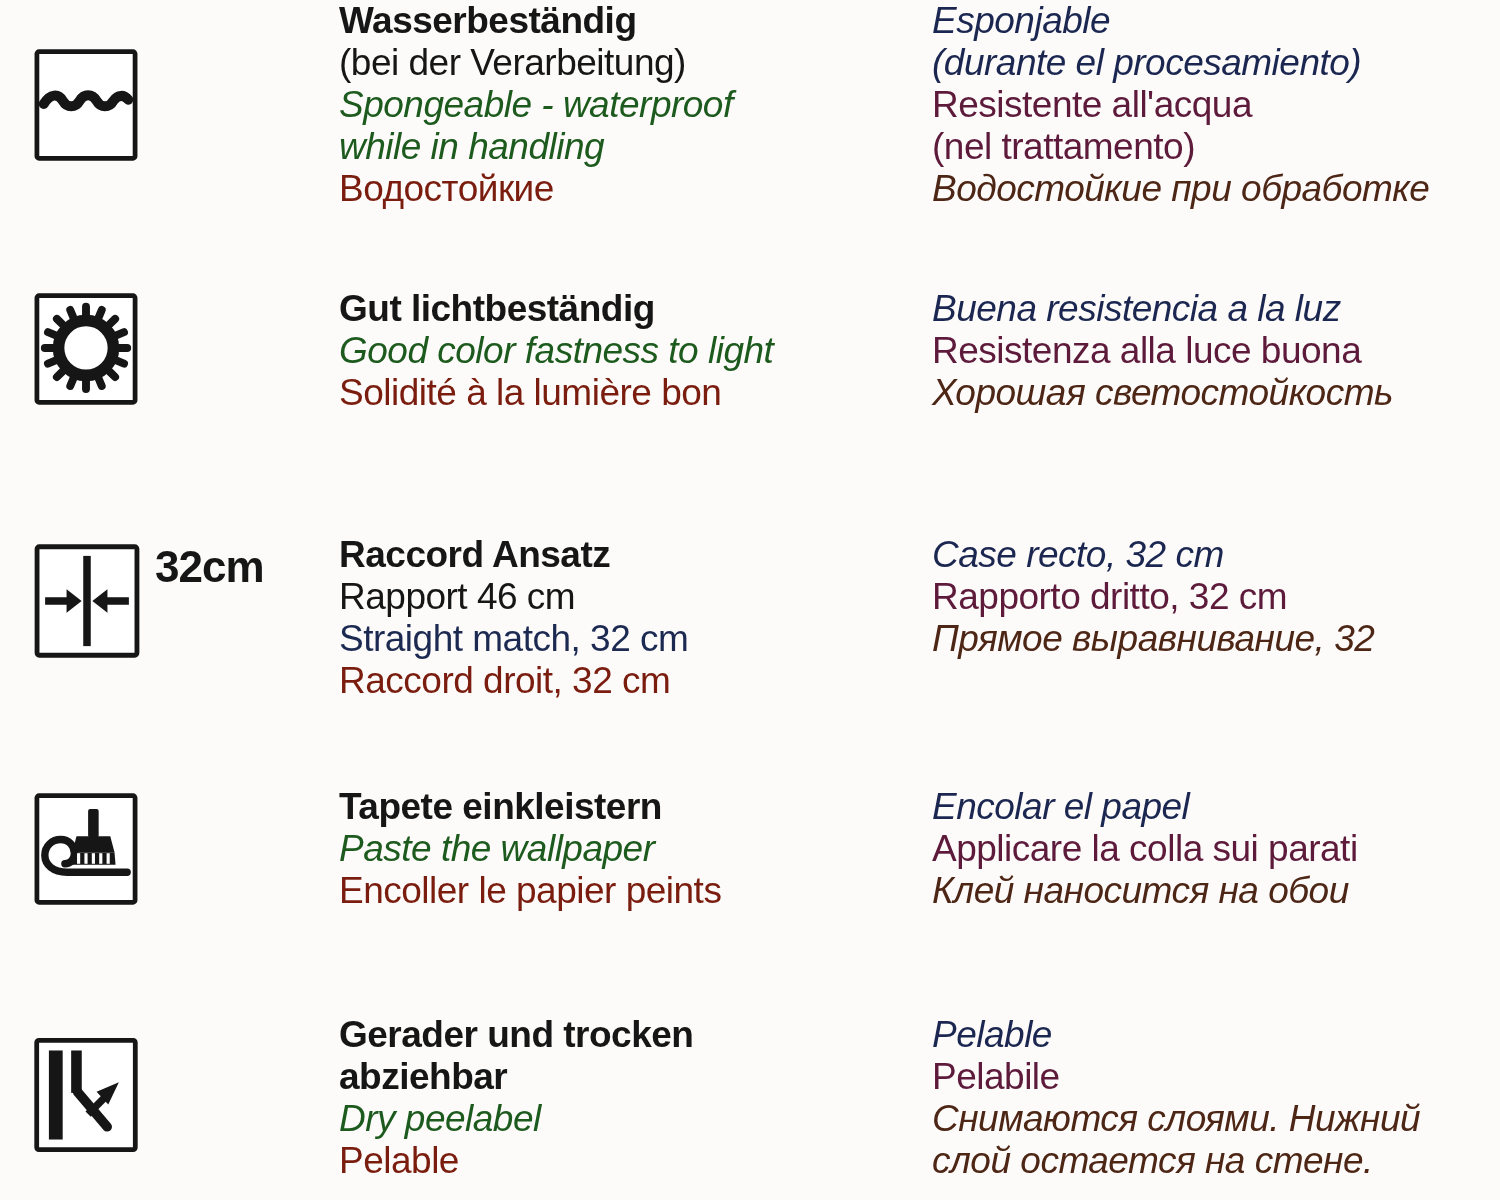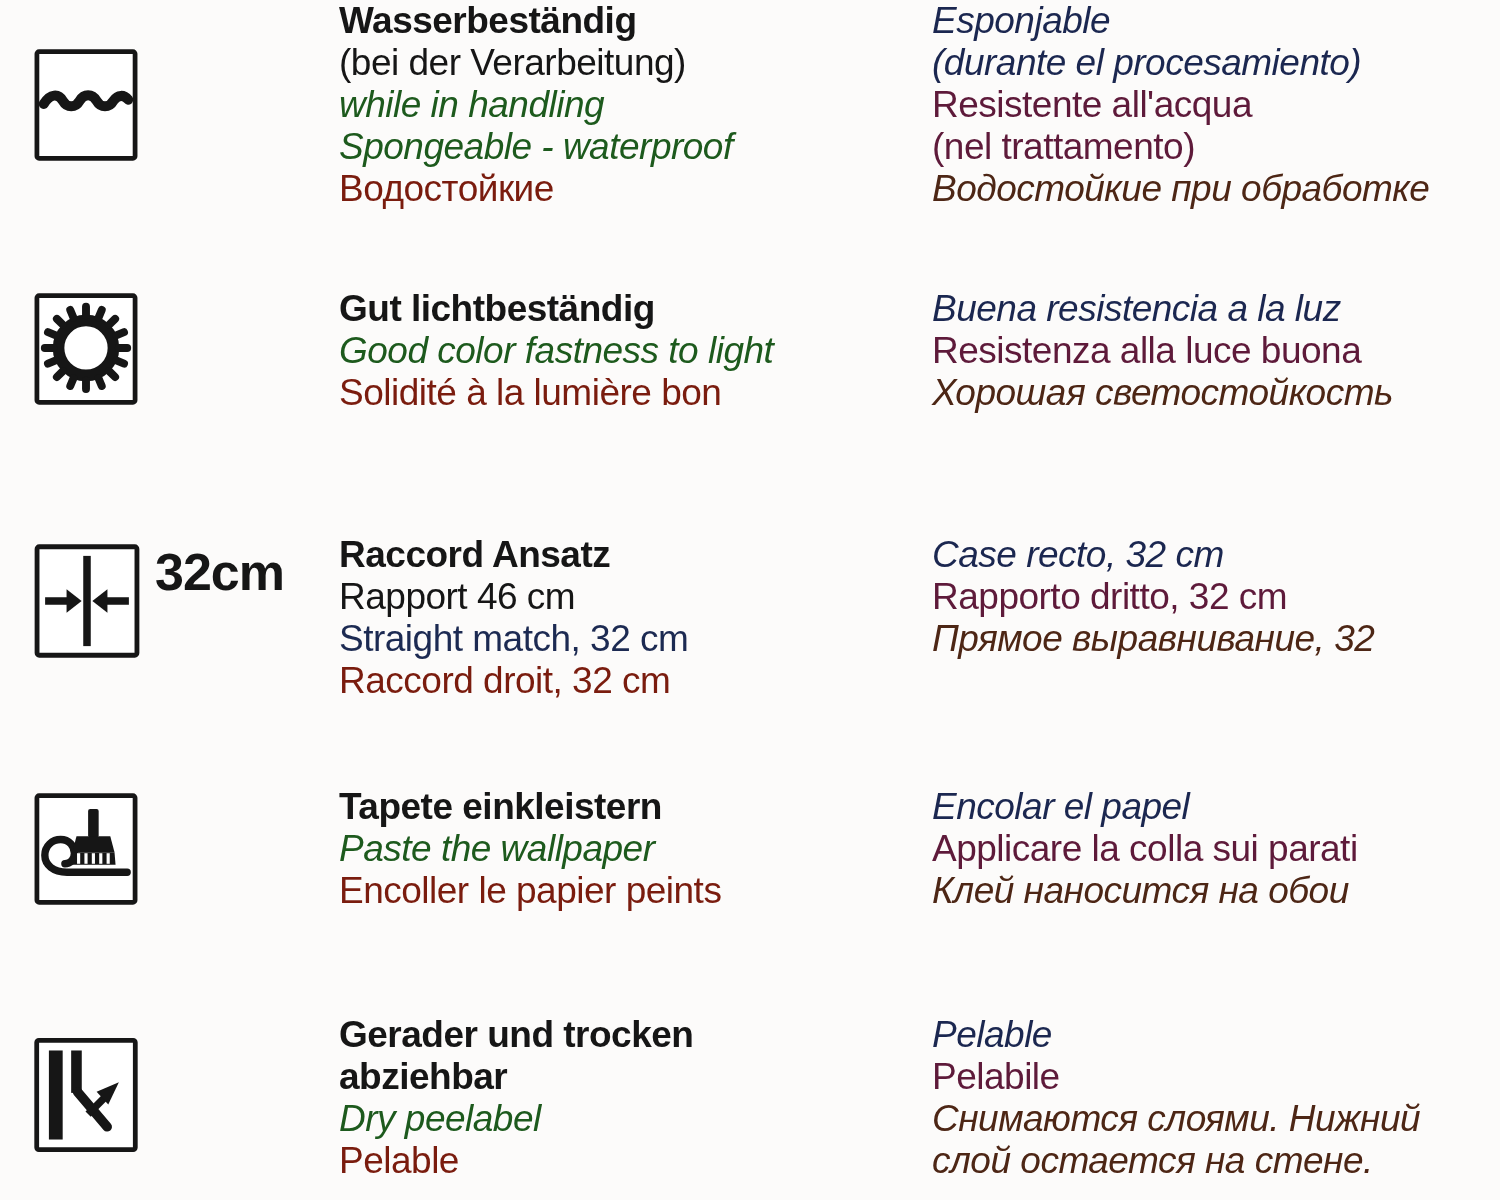--- a/index.html
+++ b/index.html
@@ -7,21 +7,21 @@
     width:1500px;height:1200px;position:relative;overflow:hidden;
     background:#fcfbfa;
     font-family:"Liberation Sans","DejaVu Sans",sans-serif;
     color:#161616;
   }
   .page{position:absolute;inset:0;}
   .icon-box{position:absolute;left:33px;}
   .icon-box svg{display:block;}
   .size-label{
     position:absolute;left:155px;
-    font-size:52px;font-weight:bold;letter-spacing:-1px;color:var(--german,#161616);
+    font-size:44px;font-weight:bold;letter-spacing:-1px;color:var(--german,#161616);
   }
   .tblock{position:absolute;width:600px;}
   .tblock .line{line-height:42px;font-size:37px;letter-spacing:-0.5px;white-space:nowrap;}
   .col-left{left:303px;margin-left:36px;}
   .col-right{left:932px;}
   .de-b{font-weight:bold;font-size:38px;color:var(--german,#161616);}
   .de  {color:var(--german,#161616);}
   .en-g{font-style:italic;color:var(--english-green,#1d5a1d);}
   .en-b{color:var(--english-blue,#1c2a52);}
   .fr  {color:var(--french-red,#771b0c);}
@@ -36,22 +36,22 @@
 
   <div class="icon-box" style="top:48px">
     <svg width="106" height="114" viewBox="0 0 100 108">
       <rect x="3.5" y="3.5" width="93" height="101" rx="2" fill="#ffffff" stroke="#161616" stroke-width="4.5"></rect>
       <path d="M10 53 C 16 43, 24 43, 28 50 C 32 57, 40 57, 44 50 C 48 43, 56 43, 60 50 C 64 57, 72 57, 76 50 C 80 44, 86 44, 90 49" fill="none" stroke="#161616" stroke-width="9.5" stroke-linecap="round"></path>
     </svg>
   </div>
   <div class="tblock col-left" style="top:0px">
     <div class="line de-b">Wasserbeständig</div>
     <div class="line de">(bei der Verarbeitung)</div>
+    <div class="line en-g">Spongeable - waterproof</div>
     <div class="line en-g">while in handling</div>
-    <div class="line en-g">Spongeable - waterproof</div>
     <div class="line fr">Водостойкие</div>
   </div>
   <div class="tblock col-right" style="top:0px">
     <div class="line es">Esponjable</div>
     <div class="line es">(durante el procesamiento)</div>
     <div class="line it">Resistente all'acqua</div>
     <div class="line it">(nel trattamento)</div>
     <div class="line ru">Водостойкие при обработке</div>
   </div>
 

